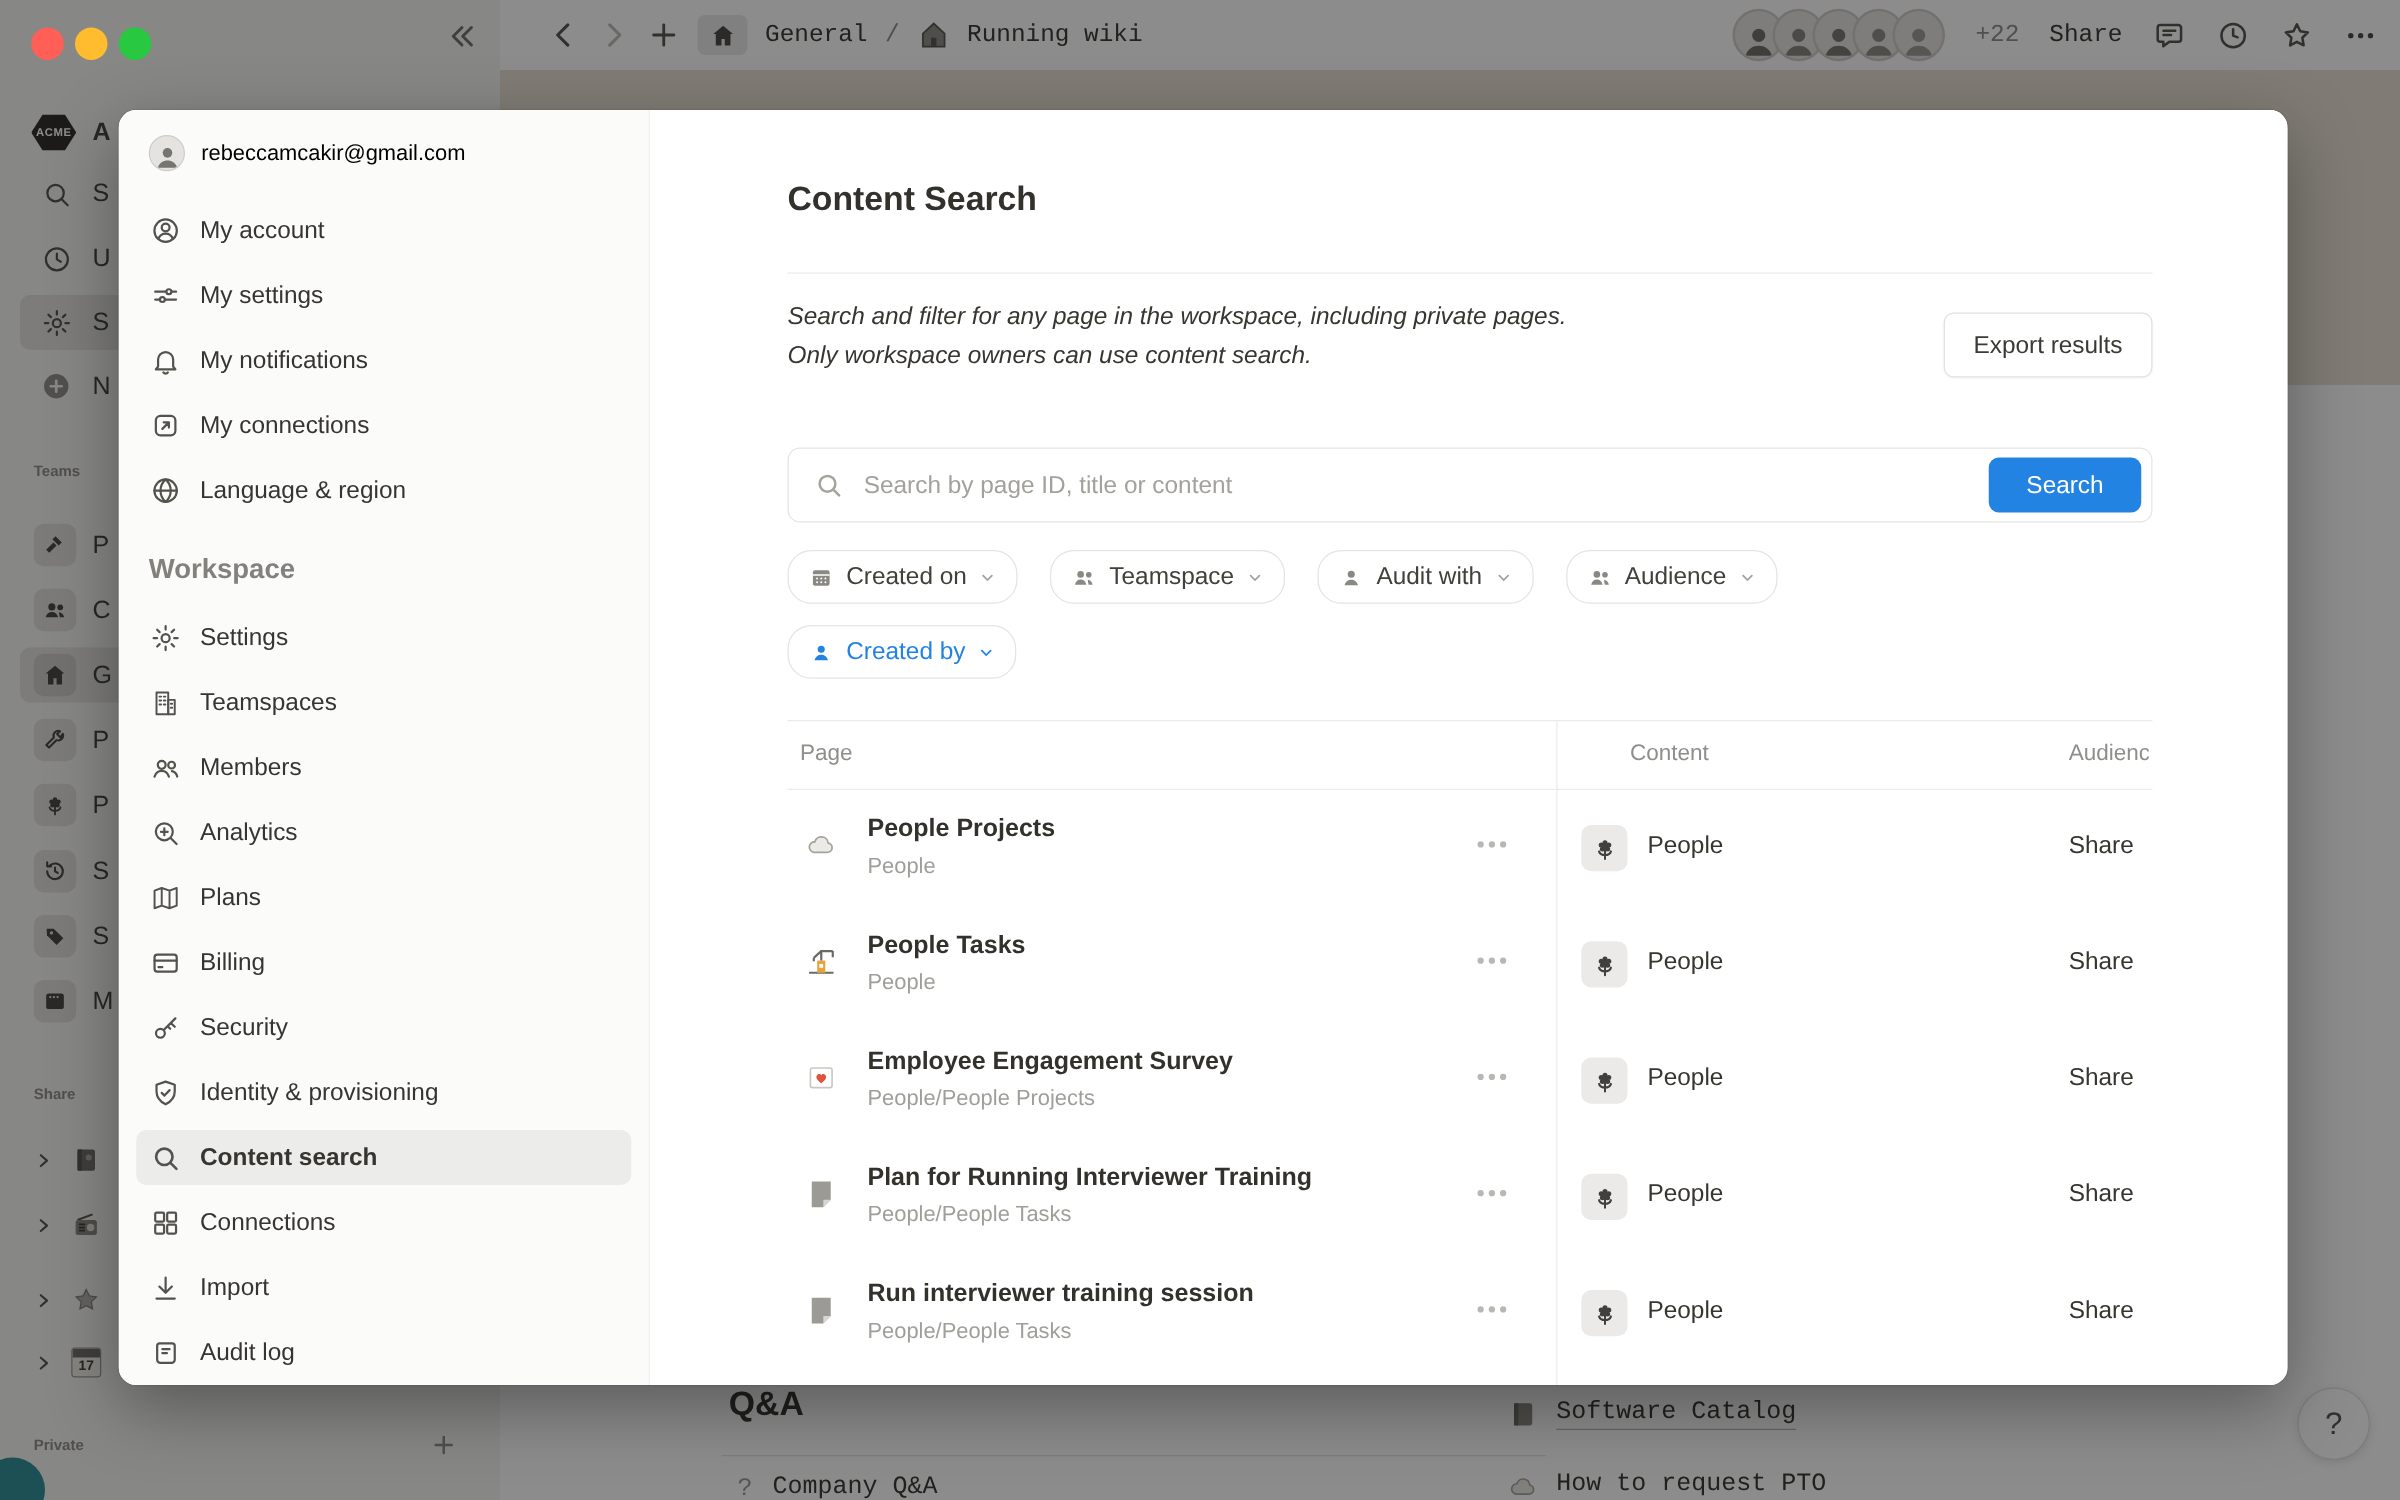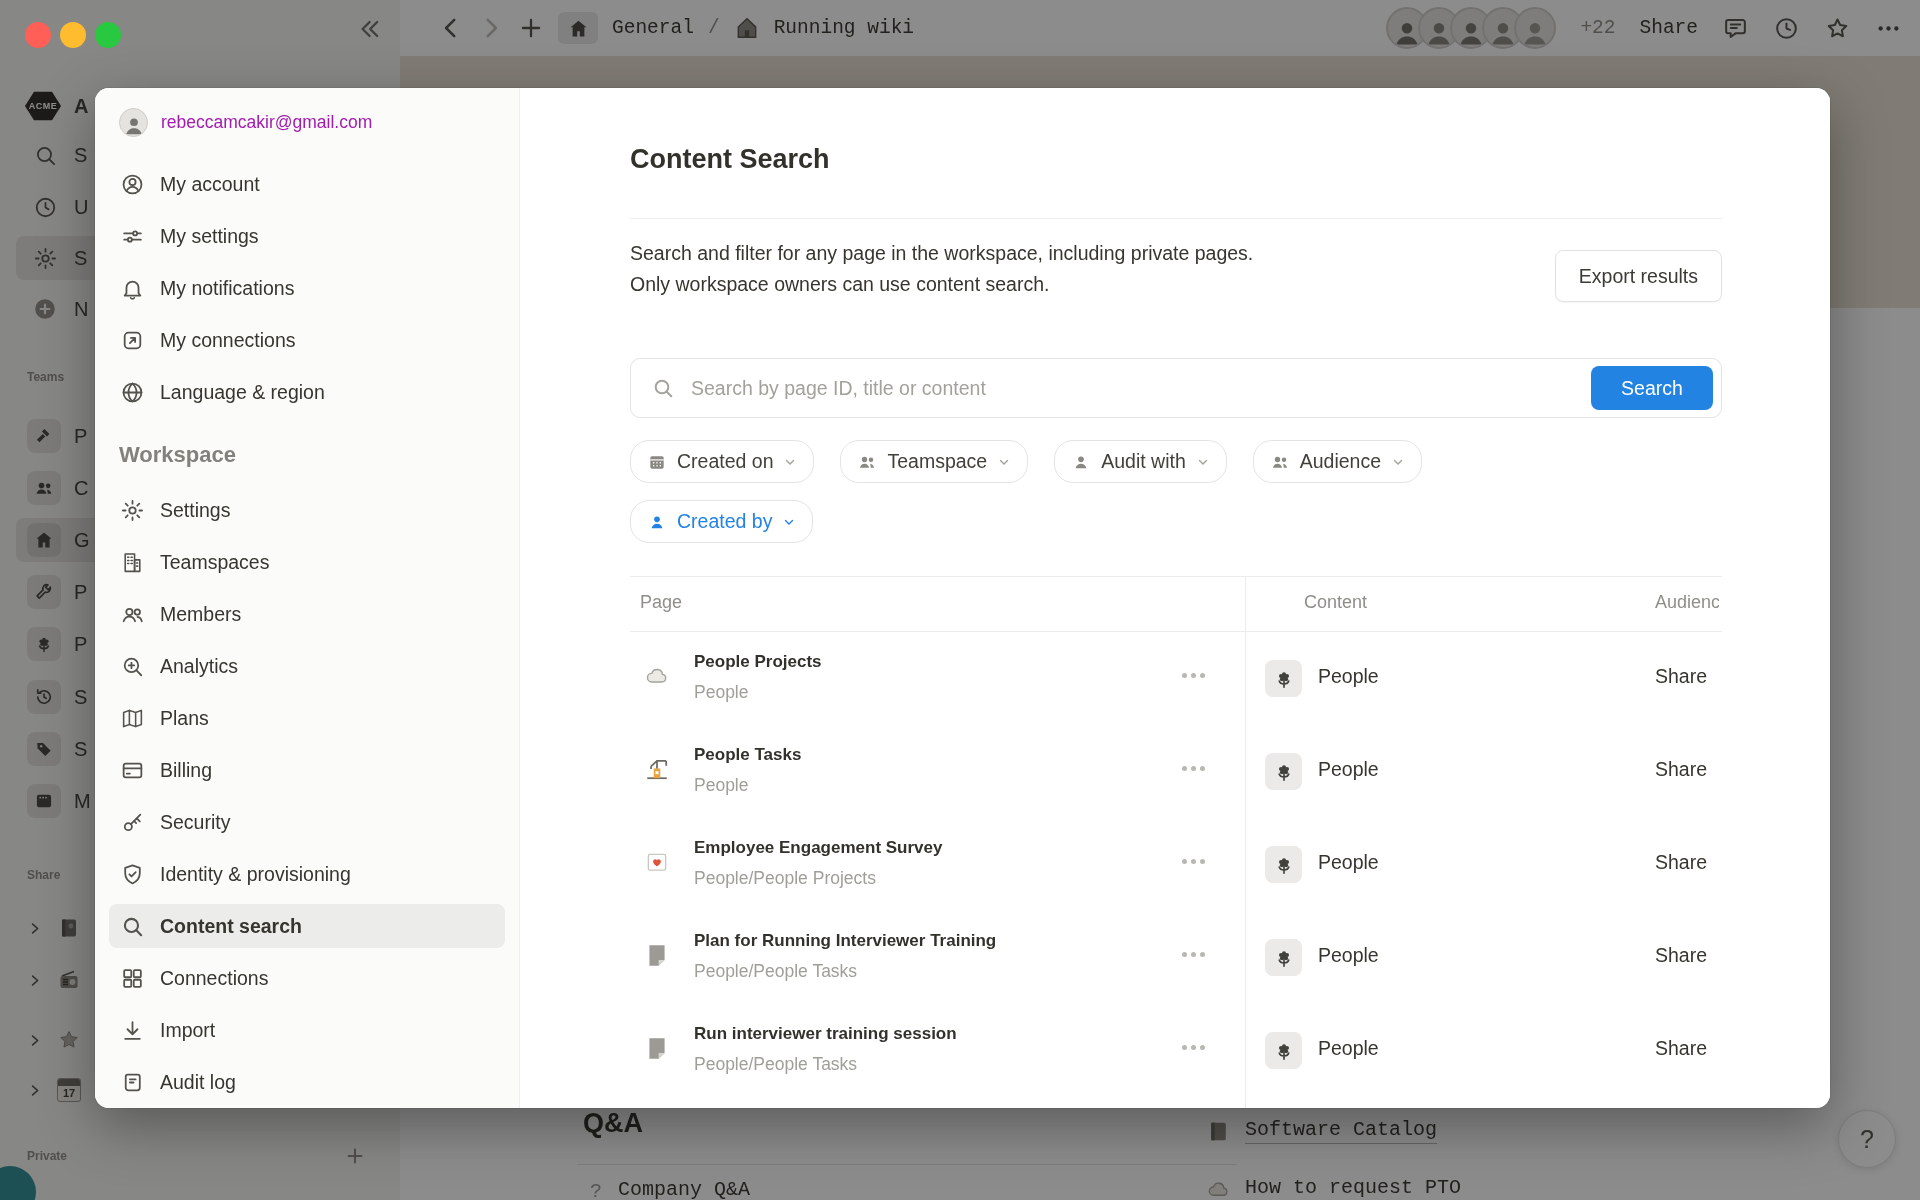--- a/index.html
+++ b/index.html
@@ -43,34 +43,34 @@
   
   .overlay{position:absolute;inset:0;background:rgba(10,10,10,.47);z-index:30;}
   .lights{position:absolute;left:25px;top:22px;display:flex;gap:9px;z-index:45;}
   .light{width:26px;height:26px;border-radius:50%;}
 
   
   .modal{position:absolute;left:95px;top:88px;width:1735px;height:1020px;background:#fff;border-radius:14px;
     box-shadow:0 0 0 1px rgba(0,0,0,.06),0 18px 55px rgba(0,0,0,.35);z-index:40;display:flex;overflow:hidden;}
   .m-side{width:425px;flex:0 0 425px;background:#fbfbfa;border-right:1px solid #efefed;box-sizing:border-box;padding-top:18px;}
   .m-email{display:flex;align-items:center;gap:13px;margin:0 16px 0 24px;height:32px;}
-  .m-email .txt{font-size:17.5px;color:#a21caf;}
+  .m-email .txt{font-size:17.5px;color:#000000;}
   .m-avatar{width:27px;height:27px;border-radius:50%;background:#e5e3df;border:1px solid #cfcdc9;overflow:hidden;
     display:flex;align-items:flex-end;justify-content:center;}
   .m-list{margin-top:24px;}
   .m-item{display:flex;align-items:center;gap:15px;height:44px;margin:0 14px 8px 14px;padding:0 10px;border-radius:8px;
     font-size:19.5px;font-weight:500;color:#37352f;cursor:pointer;}
   .m-item .mi{width:26px;height:26px;display:flex;align-items:center;justify-content:center;flex:0 0 26px;}
   .m-item.active{background:#ececea;font-weight:700;}
   .m-sechead{margin:28px 24px 20px 24px;font-size:22px;font-weight:700;color:#82817c;}
 
   .m-main{position:relative;flex:1;background:#fff;}
   .m-title{position:absolute;left:110px;top:56px;font-size:27px;font-weight:700;color:#32312c;}
   .m-div{position:absolute;left:110px;right:108px;top:130px;height:1px;background:#ebebea;}
-  .m-desc{position:absolute;left:110px;top:150px;font-size:19.5px;line-height:31px;color:#37352f;}
+  .m-desc{position:absolute;left:110px;top:150px;font-size:19.5px;line-height:31px;color:#37352f;font-style:italic;}
   .export-btn{position:absolute;right:108px;top:162px;height:52px;padding:0 23px;border:1.5px solid #e2e1de;border-radius:8px;
     background:#fff;font-size:19.5px;color:#3b3a35;display:flex;align-items:center;box-shadow:0 1px 2px rgba(0,0,0,.04);}
   .searchbar{position:absolute;left:110px;right:108px;top:270px;height:60px;border:1.5px solid #e4e4e2;border-radius:10px;
     display:flex;align-items:center;box-sizing:border-box;background:#fff;}
   .searchbar input{flex:1;border:none;outline:none;font-size:19.5px;color:#37352f;margin-left:14px;background:transparent;
     font-family:inherit;}
   .searchbar input::placeholder{color:#a3a19c;}
   .search-btn{width:122px;height:44px;margin-right:8px;border-radius:8px;background:#2383e2;color:#fff;font-size:19.5px;
     font-weight:500;display:flex;align-items:center;justify-content:center;border:none;}
   .chips{position:absolute;left:110px;top:352px;display:flex;gap:26px;}
@@ -83,21 +83,21 @@
 
   .m-table{position:absolute;left:110px;right:108px;top:488px;bottom:0;}
   .vsep{position:absolute;left:615px;top:0;bottom:0;width:1px;background:#ebebea;}
   .t-head{position:relative;height:54px;border-top:1px solid #ebebea;border-bottom:1px solid #ebebea;}
   .t-head .c{position:absolute;top:15px;font-size:18px;color:#8f8e8a;white-space:nowrap;}
   .c-page{left:10px;}
   .c-loc{left:674px;}
   .c-aud{left:1025px;width:64px;overflow:hidden;}
   .t-row{position:relative;height:93px;}
   .r-ic{position:absolute;left:14px;top:31px;width:26px;height:26px;}
-  .r-title{position:absolute;left:64px;top:20px;font-size:17px;font-weight:700;color:#32312c;white-space:nowrap;}
+  .r-title{position:absolute;left:64px;top:20px;font-size:20px;font-weight:700;color:#32312c;white-space:nowrap;}
   .r-path{position:absolute;left:64px;top:50px;font-size:17.5px;color:#9f9e99;white-space:nowrap;}
   .r-dots{position:absolute;left:552px;top:41px;display:flex;gap:4px;}
   .r-dots i{width:5px;height:5px;border-radius:50%;background:#b9b7b3;}
   .r-locbox{position:absolute;left:635px;top:28px;width:37px;height:37px;border-radius:8px;background:#ebeae8;
     display:flex;align-items:center;justify-content:center;}
   .r-loctxt{position:absolute;left:688px;top:33px;font-size:19.5px;color:#37352f;}
   .r-aud{position:absolute;left:1025px;top:33px;font-size:19.5px;color:#37352f;}
 </style>
 </head>
 <body>

